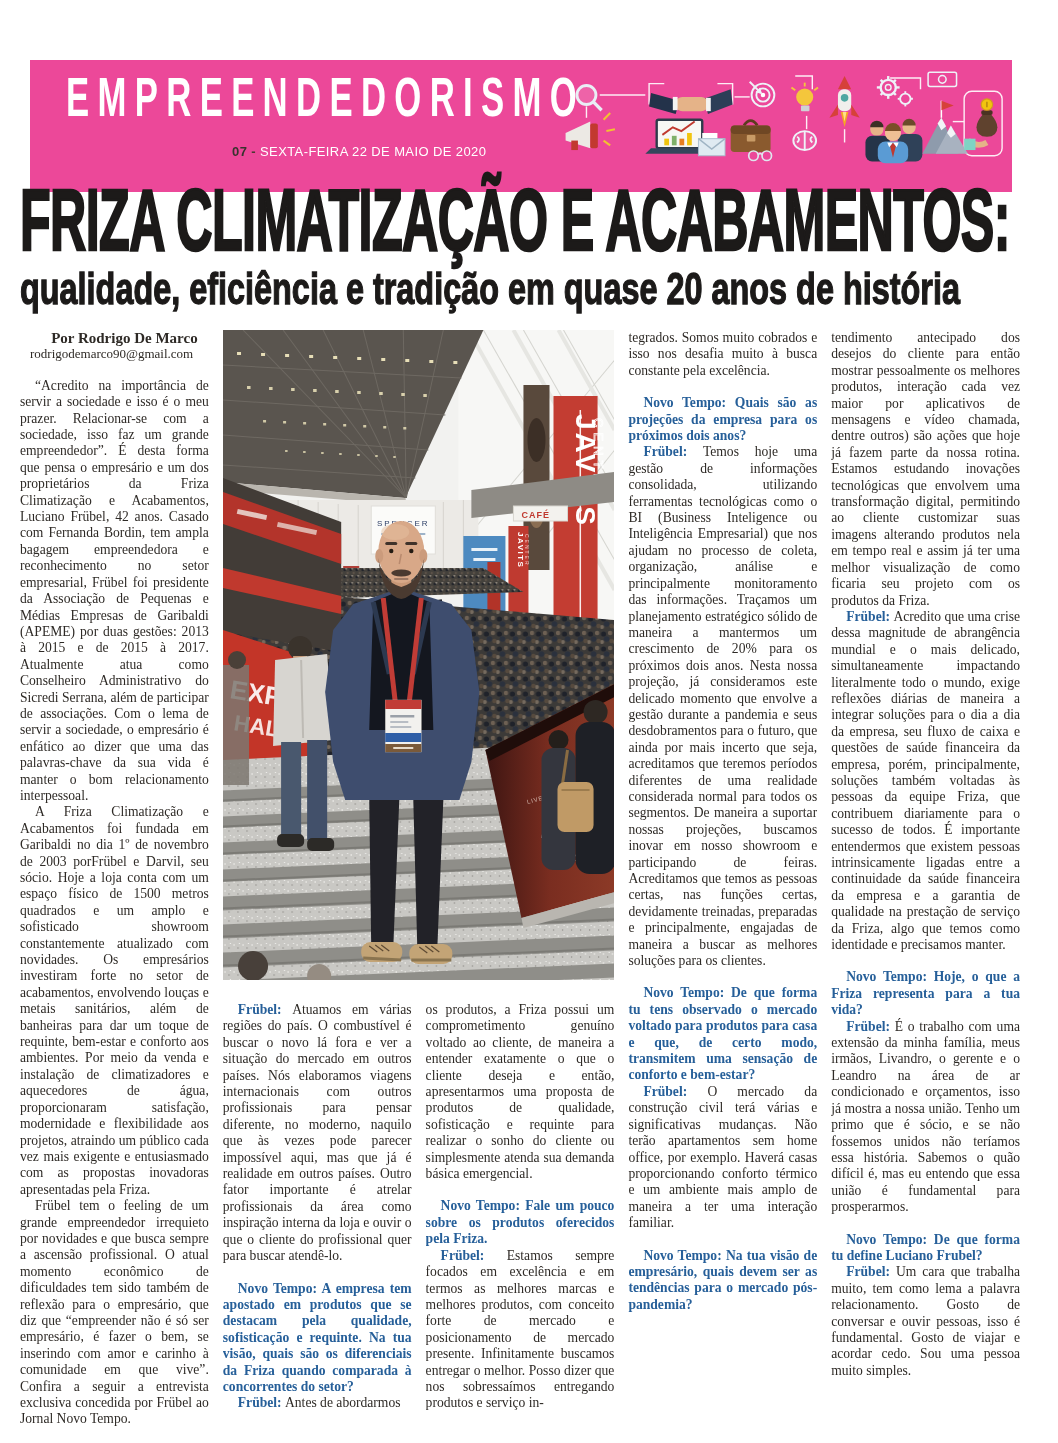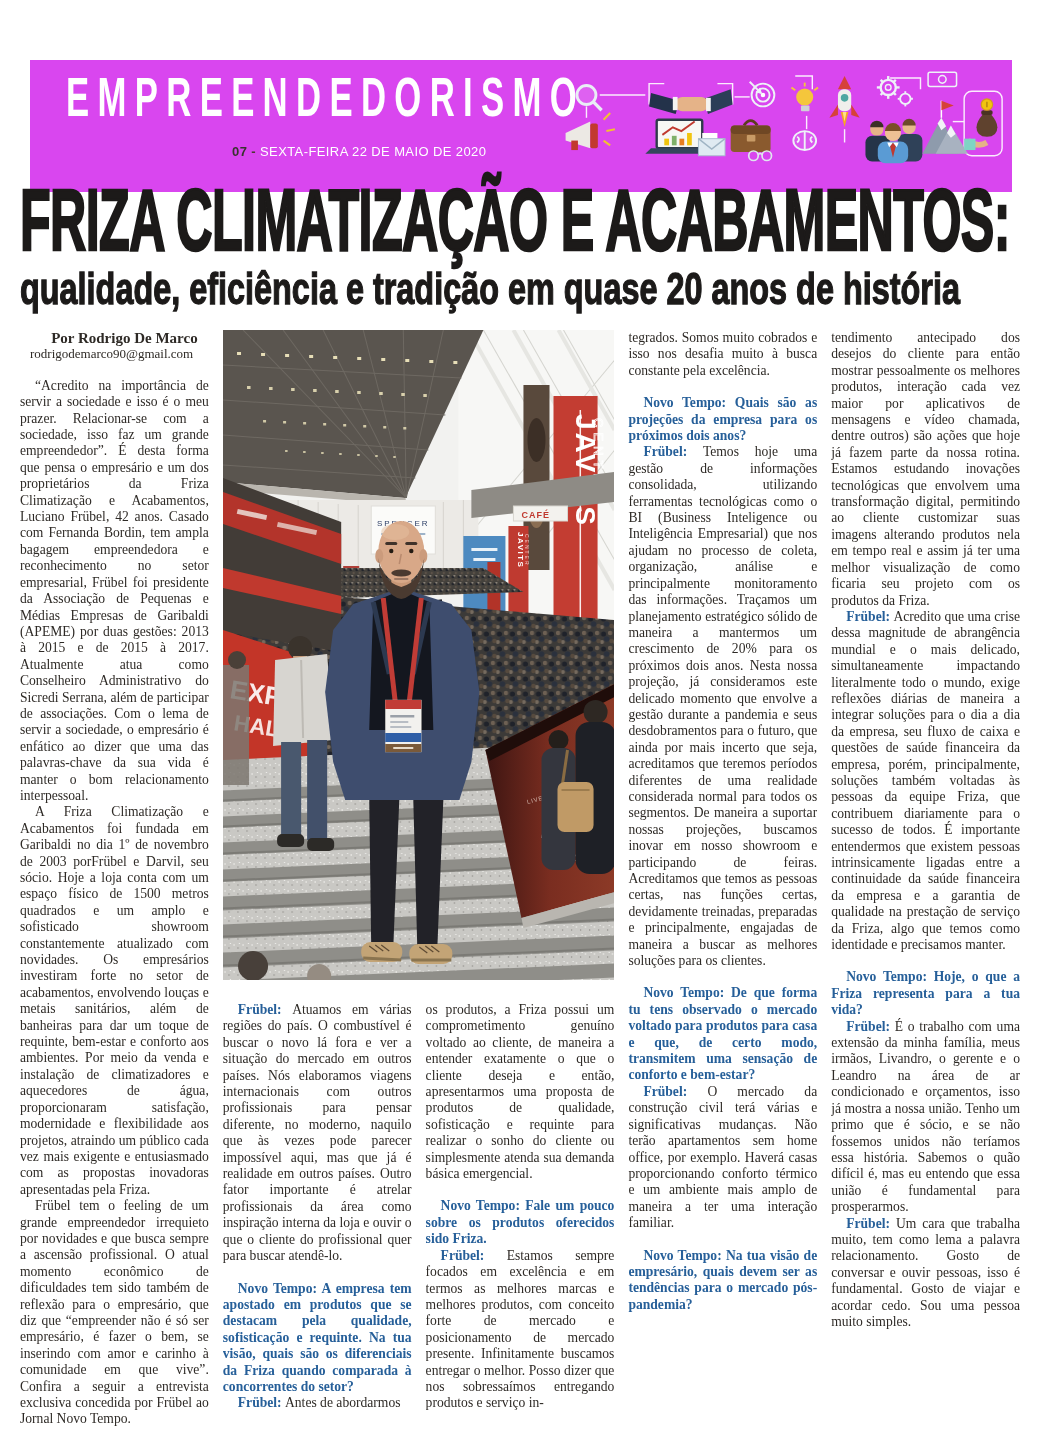--- a/index.html
+++ b/index.html
@@ -1,19 +1,19 @@
 <!DOCTYPE html>
 <html lang="pt-BR"><head>
 <meta charset="utf-8">
 <style>
   html,body{margin:0;padding:0;background:#fff;}
   .page{position:relative;width:1058px;height:1443px;background:#fff;overflow:hidden;
         font-family:"Liberation Serif",serif;color:#2e2a26;}
   
-  .banner{position:absolute;left:30px;top:60px;width:982px;height:132px;background:#d946ef;}
+  .banner{position:absolute;left:30px;top:60px;width:982px;height:132px;background:#ec4899;}
   .banner-title{position:absolute;left:36px;top:8px;margin:0;white-space:nowrap;
         font-family:"Liberation Sans",sans-serif;font-weight:700;font-size:56px;line-height:1.05;
         color:#fff;letter-spacing:.24em;transform:scaleX(.62);transform-origin:left top;}
   .banner-date{position:absolute;left:202px;top:84px;margin:0;white-space:nowrap;
         font-family:"Liberation Sans",sans-serif;font-size:13px;letter-spacing:.4px;color:#fff;}
   .banner-date .pgnum{font-weight:700;color:#38332e;}
   .banner-date .sep{font-weight:700;color:#4a3a32;}
   .banner-icons{position:absolute;right:8px;top:2px;height:104px;width:446px;}
   
   .headline{position:absolute;left:20px;top:176px;margin:0;white-space:nowrap;
@@ -511,35 +511,36 @@
       </svg>
 
       <div class="mid-cols">
         <div class="col">
             <p class="blk answer"><span class="speaker">Frübel: </span>Atuamos em várias regiões do país. O combustível é buscar o novo lá fora e ver a situação do mercado em outros países. Nós elaboramos viagens internacionais com outros profissionais para pensar diferente, no moderno, naquilo que às vezes pode parecer impossível aqui, mas que já é realidade em outros países. Outro fator importante é atrelar profissionais da área como inspiração interna da loja e ouvir o que o cliente do profissional quer para buscar atendê-lo.</p>
             <p class="blk question">Novo Tempo: A empresa tem apostado em produtos que se destacam pela qualidade, sofisticação e requinte. Na tua visão, quais são os diferenciais da Friza quando comparada à concorrentes do setor?</p>
             <p class="blk answer"><span class="speaker">Frübel: </span>Antes de abordarmos</p>
           </div>
         <div class="col">
             <p class="blk cont">os produtos, a Friza possui um comprometimento genuíno voltado ao cliente, de maneira a entender exatamente o que o cliente deseja e então, apresentarmos uma proposta de produtos de qualidade, sofisticação e requinte para realizar o sonho do cliente ou simplesmente atenda sua demanda básica emergencial.</p>
-            <p class="blk question">Novo Tempo: Fale um pouco sobre os produtos oferecidos sido Friza.</p>
+            <p class="blk question">Novo Tempo: Fale um pouco sobre os produtos oferecidos pela Friza.</p>
             <p class="blk answer"><span class="speaker">Frübel: </span>Estamos sempre focados em excelência e em termos as melhores marcas e melhores produtos, com conceito forte de mercado e posicionamento de mercado presente. Infinitamente buscamos entregar o melhor. Posso dizer que nos sobressaímos entregando produtos e serviço in-</p>
           </div>
       </div>
     </div>
 
     <div class="col">
         <p class="blk cont">tegrados. Somos muito cobrados e isso nos desafia muito à busca constante pela excelência.</p>
         <p class="blk question">Novo Tempo: Quais são as projeções da empresa para os próximos dois anos?</p>
         <p class="blk answer"><span class="speaker">Frübel: </span>Temos hoje uma gestão de informações consolidada, utilizando ferramentas tecnológicas como o BI (Business Inteligence ou Inteligência Empresarial) que nos ajudam no processo de coleta, organização, análise e principalmente monitoramento das informações. Traçamos um planejamento estratégico sólido de maneira a mantermos um crescimento de 20% para os próximos dois anos. Nesta nossa projeção, já consideramos este delicado momento que envolve a gestão durante a pandemia e seus desdobramentos para o futuro, que ainda por mais incerto que seja, acreditamos que teremos períodos diferentes de uma realidade considerada normal para todos os segmentos. De maneira a suportar nossas projeções, buscamos inovar em nosso showroom e participando de feiras. Acreditamos que temos as pessoas certas, nas funções certas, devidamente treinadas, preparadas e principalmente, engajadas de maneira a buscar as melhores soluções para os clientes.</p>
         <p class="blk question">Novo Tempo: De que forma tu tens observado o mercado voltado para produtos para casa e que, de certo modo, transmitem uma sensação de conforto e bem-estar?</p>
         <p class="blk answer"><span class="speaker">Frübel: </span>O mercado da construção civil terá várias e significativas mudanças. Não terão apartamentos sem home office, por exemplo. Haverá casas proporcionando conforto térmico e um ambiente mais amplo de maneira a ter uma interação familiar.</p>
         <p class="blk question">Novo Tempo: Na tua visão de empresário, quais devem ser as tendências para o mercado pós-pandemia?</p>
       </div>
     <div class="col">
         <p class="blk cont">tendimento antecipado dos desejos do cliente para então mostrar pessoalmente os melhores produtos, interação cada vez maior por aplicativos de mensagens e vídeo chamada, dentre outros) são ações que hoje já fazem parte da nossa rotina. Estamos estudando inovações tecnológicas que envolvem uma transformação digital, permitindo ao cliente customizar suas imagens alterando produtos nela em tempo real e assim já ter uma melhor visualização de como ficaria seu projeto com os produtos da Friza.</p>
         <p class="blk answer"><span class="speaker">Frübel: </span>Acredito que uma crise dessa magnitude de abrangência mundial e o mais delicado, simultaneamente impactando literalmente todo o mundo, exige reflexões diárias de maneira a integrar soluções para o dia a dia da empresa, seu fluxo de caixa e questões de saúde financeira da empresa, porém, principalmente, soluções também voltadas às pessoas da equipe Friza, que contribuem diariamente para o sucesso de todos. É importante entendermos que existem pessoas intrinsicamente ligadas entre a continuidade da saúde financeira da empresa e a garantia de qualidade na prestação de serviço da Friza, algo que temos como identidade e precisamos manter.</p>
         <p class="blk question">Novo Tempo: Hoje, o que a Friza representa para a tua vida?</p>
         <p class="blk answer"><span class="speaker">Frübel: </span>É o trabalho com uma extensão da minha família, meus irmãos, Livandro, o gerente e o Leandro na área de ar condicionado e orçamentos, isso já mostra a nossa união. Tenho um primo que é sócio, e se não fossemos unidos não teríamos essa história. Sabemos o quão difícil é, mas eu entendo que essa união é fundamental para prosperarmos.</p>
+        <p class="blk question">Novo Tempo: De que forma tu define Luciano Frubel?</p>
         <p class="blk answer"><span class="speaker">Frübel: </span>Um cara que trabalha muito, tem como lema a palavra relacionamento. Gosto de conversar e ouvir pessoas, isso é fundamental. Gosto de viajar e acordar cedo. Sou uma pessoa muito simples.</p>
       </div>
   </div>
 </div>
 
 </body></html>

